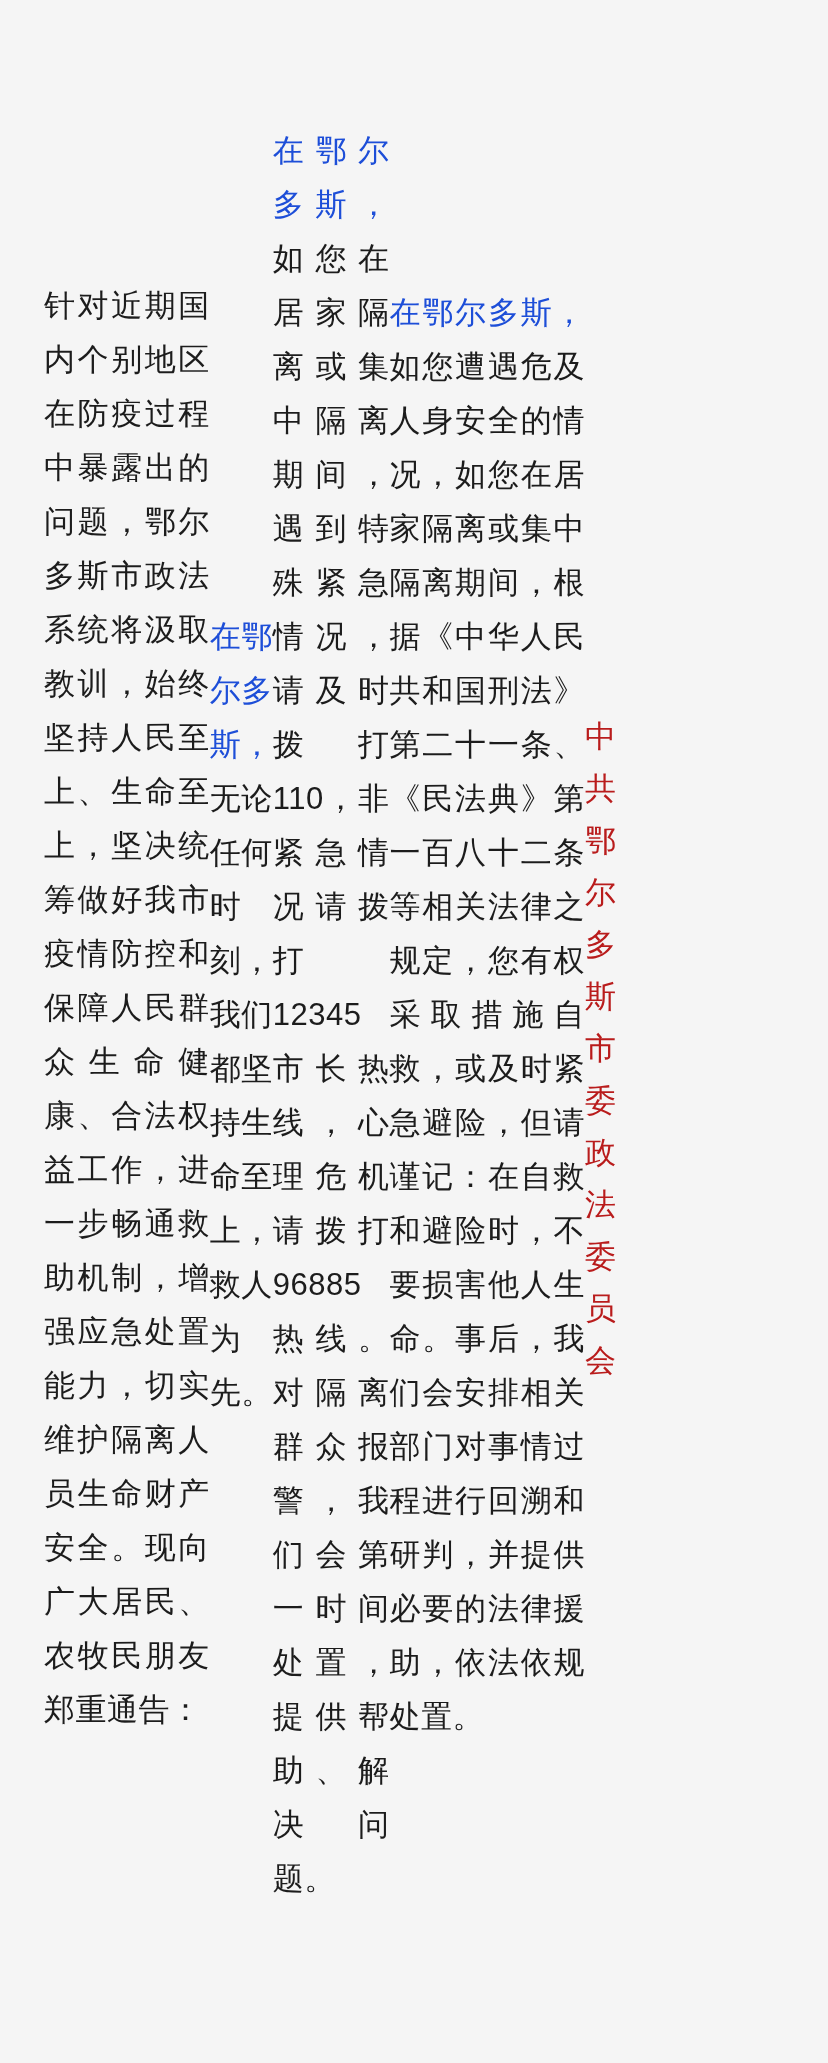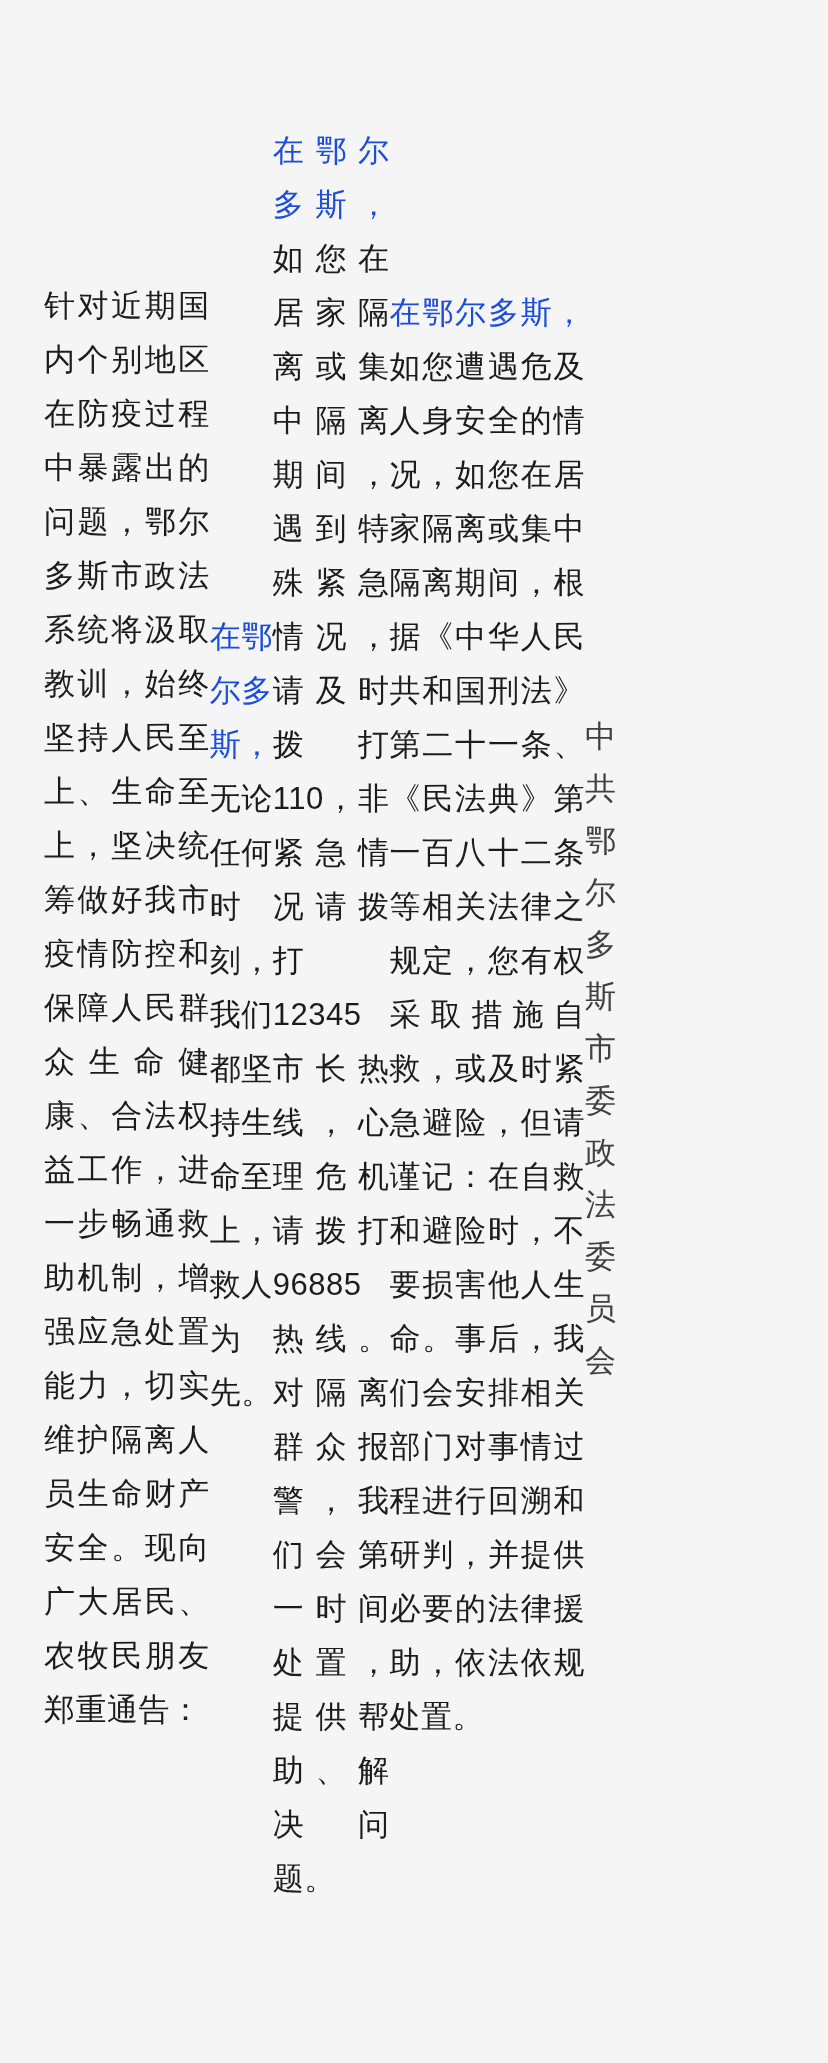--- a/index.html
+++ b/index.html
@@ -40,21 +40,21 @@
     color: #1d4ed8;
   }
   .para .body-text {
     font-weight: normal;
   }
   .signature {
     margin-top: 30px;
     text-align: right;
     font-size: 31px;
     line-height: 52px;
-    color: #404040;
+    color: #b91c1c;
   }
   .sig-line {
     display: block;
   }
   .spacer {
     flex: 1 1 auto;
     min-height: 10px;
   }
 </style>
 </head>

